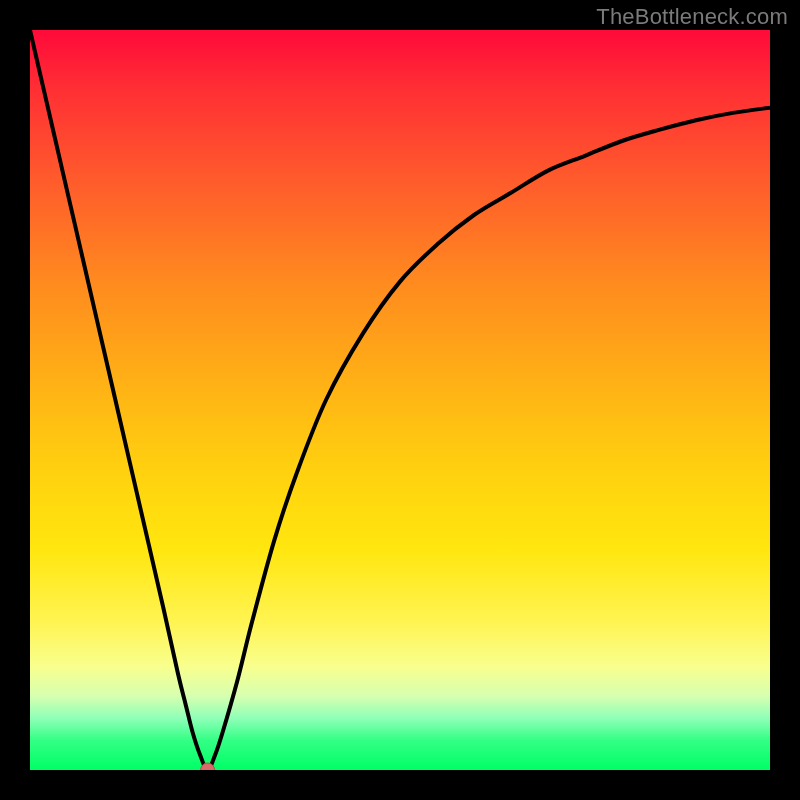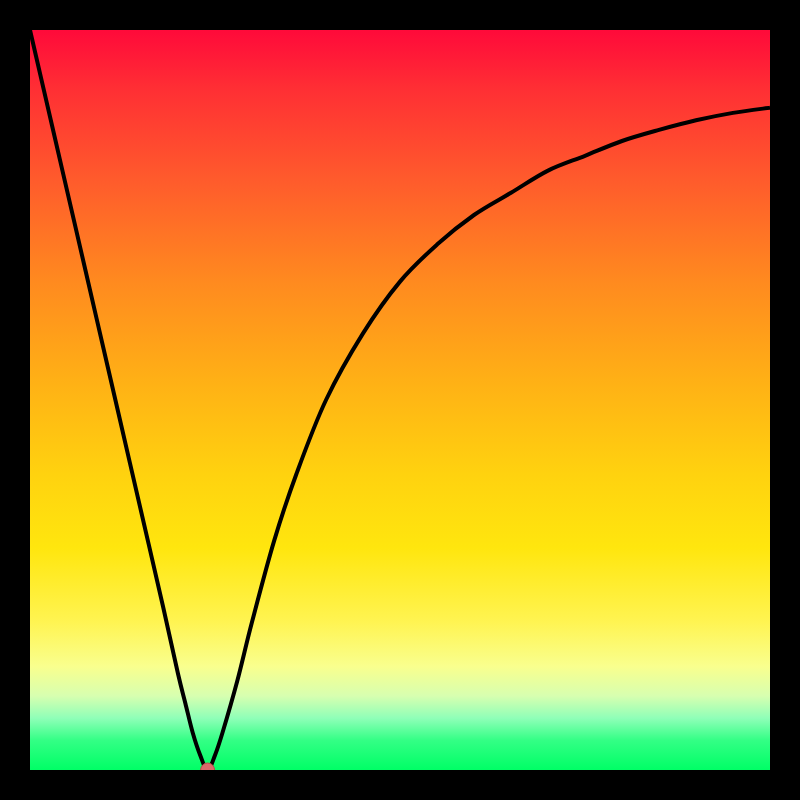--- a/index.html
+++ b/index.html
@@ -63,13 +63,14 @@
 <body>
 
 <div class="frame">
   <div class="plot-area"></div>
 
   <svg class="svg-overlay" viewBox="0 0 740 740" preserveAspectRatio="none">
     <path fill="none" stroke="#000000" stroke-width="4" d="M 0.00 0.00 C 3.70 16.03, 14.80 64.13, 22.20 96.20 C 29.60 128.27, 37.00 160.33, 44.40 192.40 C 51.80 224.47, 59.20 256.53, 66.60 288.60 C 74.00 320.67, 81.40 352.73, 88.80 384.80 C 96.20 416.87, 103.60 448.93, 111.00 481.00 C 118.40 513.07, 127.03 550.07, 133.20 577.20 C 139.37 604.33, 144.30 627.77, 148.00 643.80 C 151.70 659.83, 152.93 663.53, 155.40 673.40 C 157.87 683.27, 160.33 694.37, 162.80 703.00 C 165.27 711.63, 167.73 719.03, 170.20 725.20 C 172.67 731.37, 175.13 740.00, 177.60 740.00 C 180.07 740.00, 182.53 731.37, 185.00 725.20 C 187.47 719.03, 188.70 715.33, 192.40 703.00 C 196.10 690.67, 202.27 669.70, 207.20 651.20 C 212.13 632.70, 215.83 615.43, 222.00 592.00 C 228.17 568.57, 236.80 535.27, 244.20 510.60 C 251.60 485.93, 257.77 467.43, 266.40 444.00 C 275.03 420.57, 284.90 393.43, 296.00 370.00 C 307.10 346.57, 320.67 323.13, 333.00 303.40 C 345.33 283.67, 357.67 266.40, 370.00 251.60 C 382.33 236.80, 394.67 225.70, 407.00 214.60 C 419.33 203.50, 431.67 193.63, 444.00 185.00 C 456.33 176.37, 468.67 170.20, 481.00 162.80 C 493.33 155.40, 505.67 146.77, 518.00 140.60 C 530.33 134.43, 542.67 130.73, 555.00 125.80 C 567.33 120.87, 579.67 115.32, 592.00 111.00 C 604.33 106.68, 616.67 103.35, 629.00 99.90 C 641.33 96.45, 653.67 93.12, 666.00 90.28 C 678.33 87.44, 690.67 84.98, 703.00 82.88 C 715.33 80.78, 733.83 78.56, 740.00 77.70" id="curve-path"></path>
     <circle id="min-marker" r="7" fill="#d96a6a" stroke="#b94a4a" stroke-width="1" cx="177.60" cy="740.00"></circle>
   </svg>
 
+  <div class="watermark">TheBottleneck.com</div>
 </div>
 
 </body></html>

